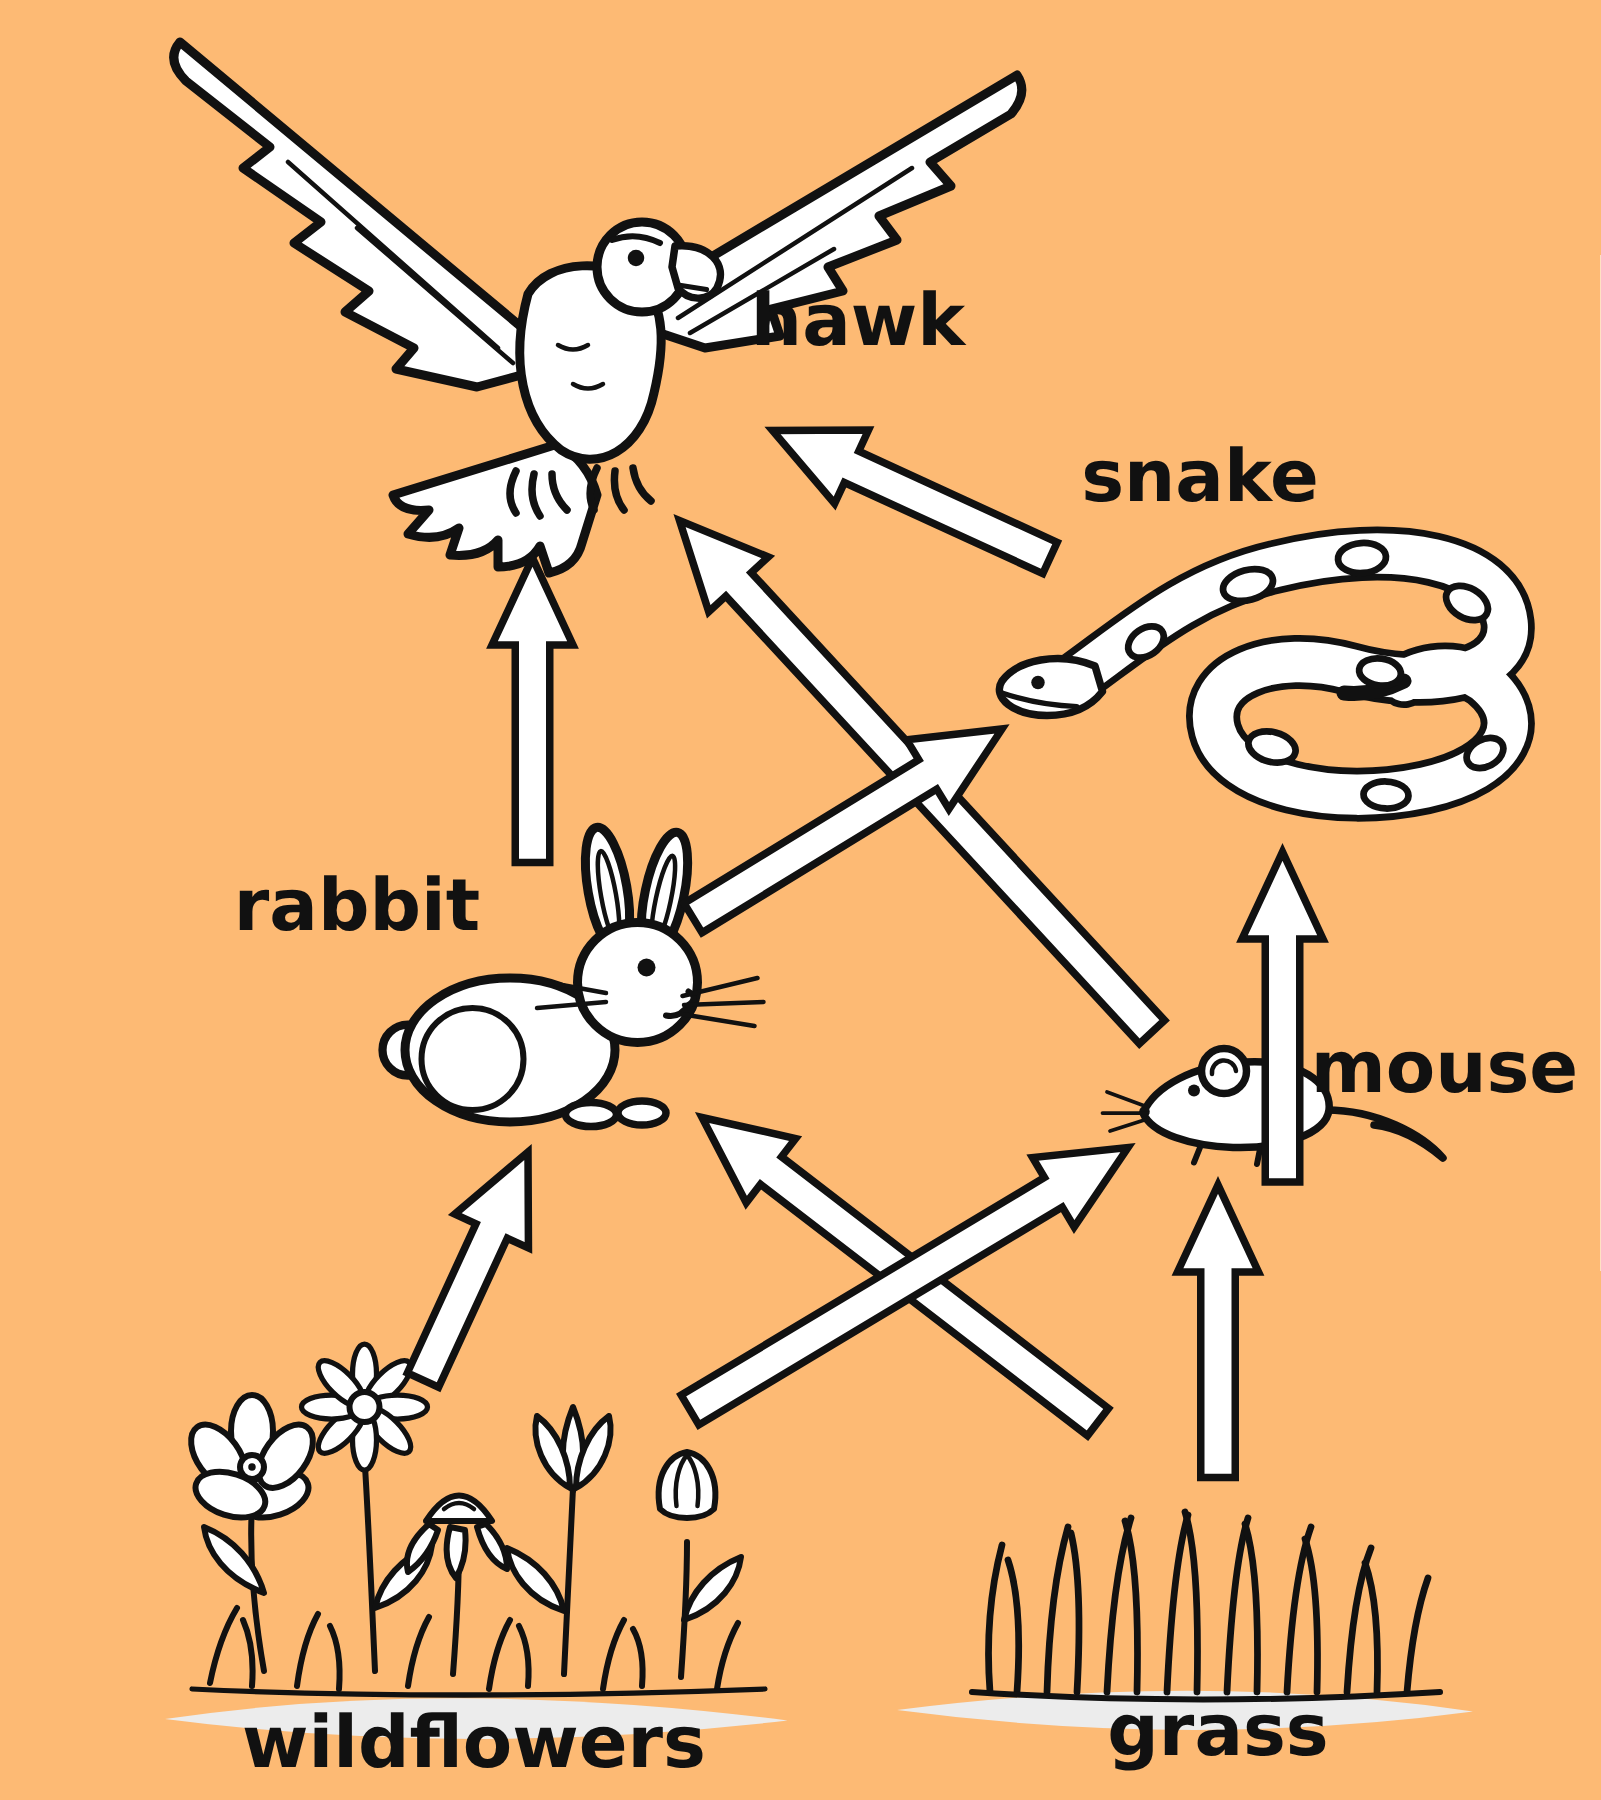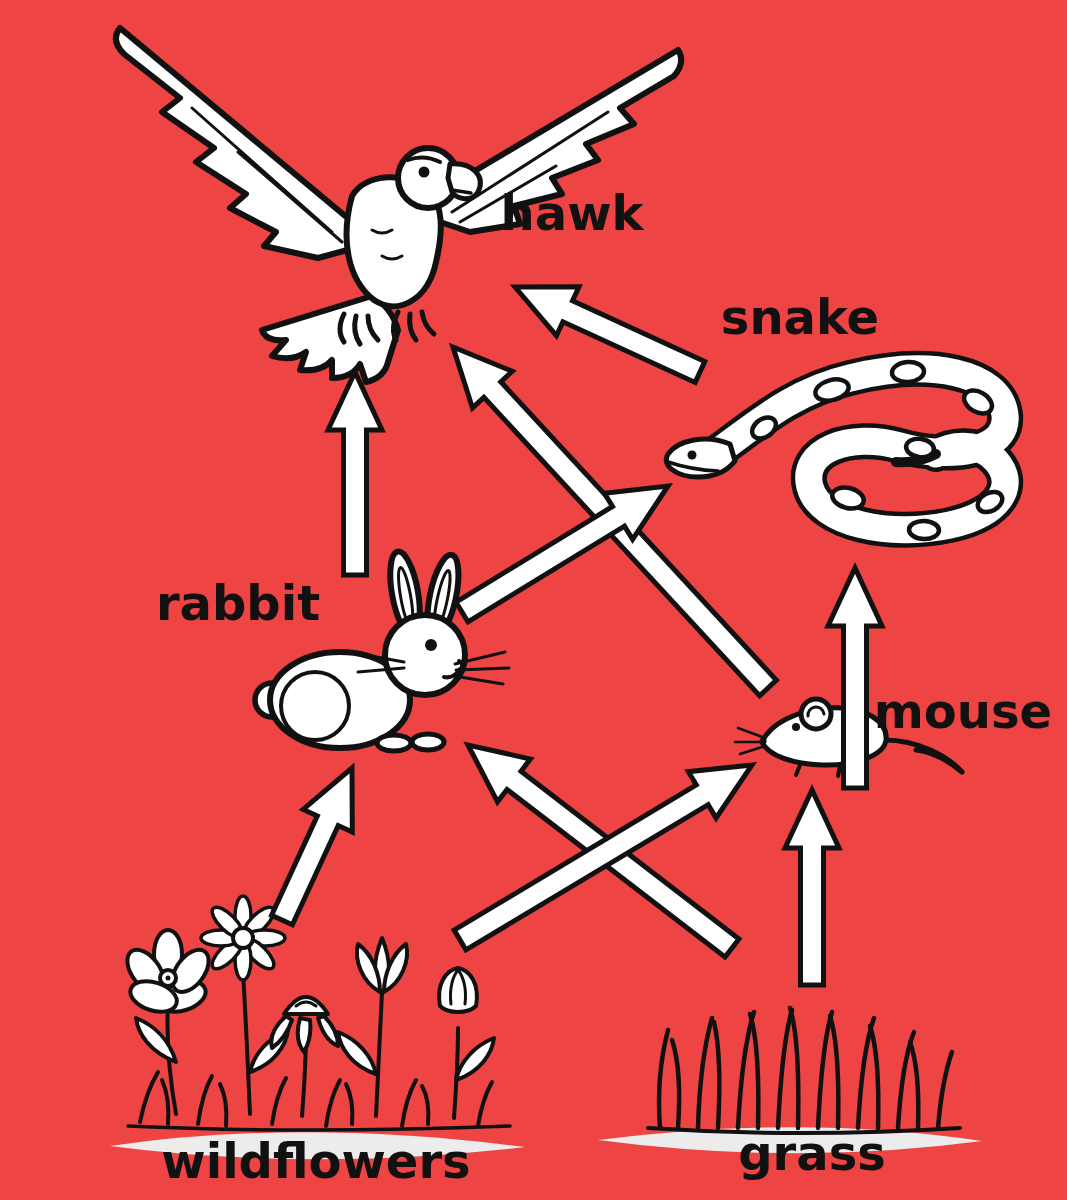--- a/index.html
+++ b/index.html
@@ -1,19 +1,19 @@
 <!DOCTYPE html>
 <html><head>
 <meta charset="utf-8">
 <style>
   html,body{margin:0;padding:0;background:#fff;}
   .canvas{
     position:relative;
     width:1067px;height:1200px;
-    background:#ef4444;
+    background:#fdba74;
     overflow:hidden;
     --ink:#111111;
     font-family:"DejaVu Sans","Liberation Sans",sans-serif;
   }
   svg{position:absolute;inset:0;display:block;}
   .ink{stroke:var(--ink);fill:none;stroke-linecap:round;stroke-linejoin:round;}
   .ink-fill{stroke:var(--ink);fill:#ffffff;stroke-linecap:round;stroke-linejoin:round;}
   .blk{fill:var(--ink);stroke:none;}
   .shadow{fill:#ececec;stroke:none;}
   .arrow{fill:#ffffff;stroke:var(--ink);stroke-width:5;stroke-linejoin:miter;}

